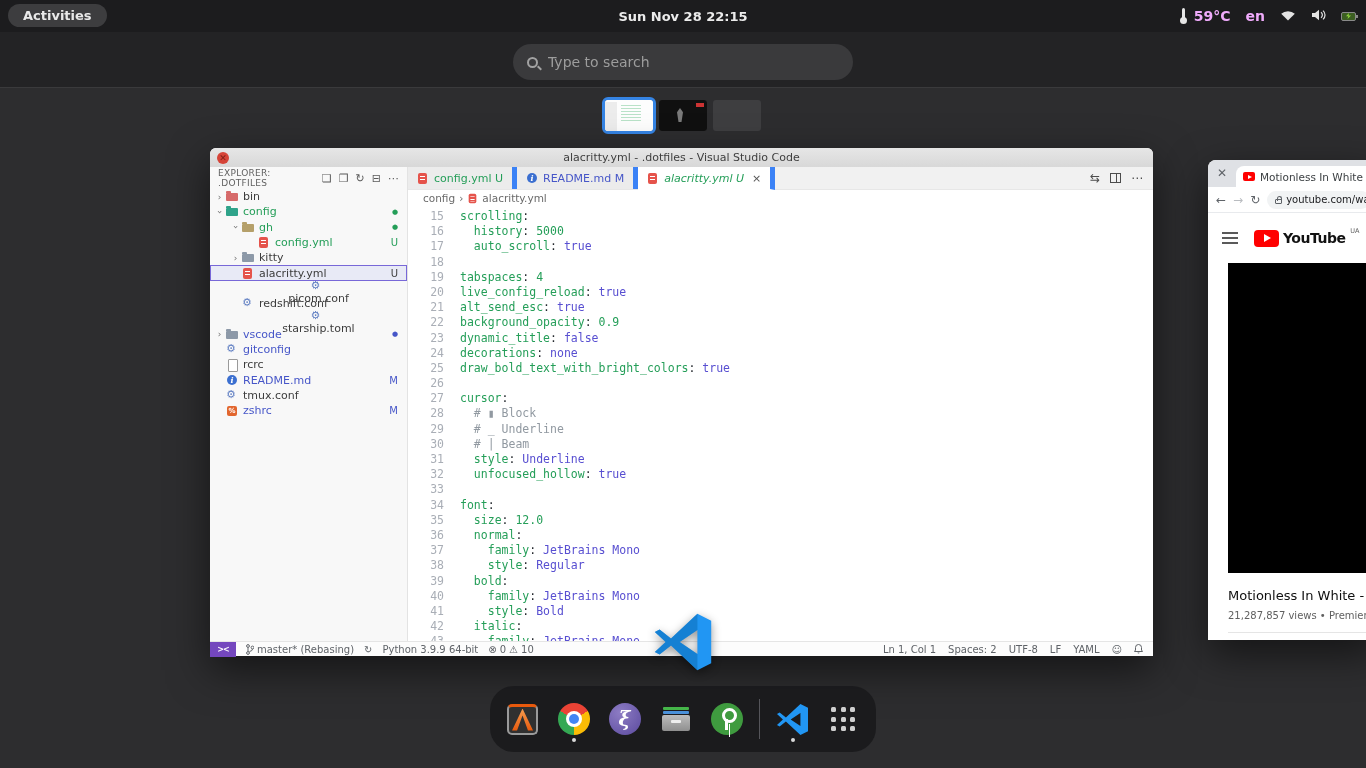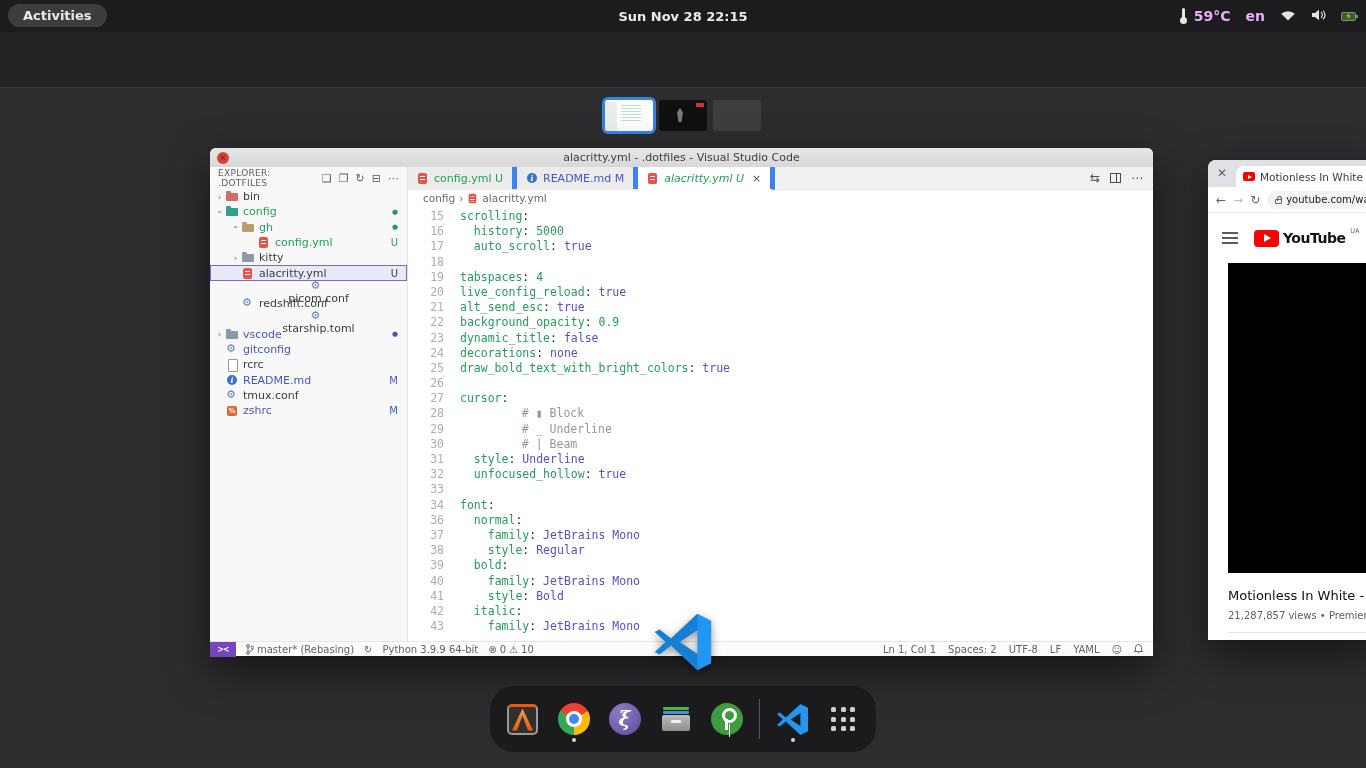--- a/index.html
+++ b/index.html
@@ -81,21 +81,21 @@
   .ed-acts { margin-left:auto; display:flex; align-items:center; gap:10px; padding-right:10px; color:#4c4c4c; font-size:12px; }
   .split-ic { width:11px; height:10px; border:1px solid #4c4c4c; position:relative; display:inline-block; }
   .split-ic::after { content:""; position:absolute; left:4.5px; top:0; width:1px; height:8px; background:#4c4c4c; }
   .crumbs { height:16px; display:flex; align-items:center; gap:4px; padding-left:15px; font-size:10.5px; color:#6a6a6a; background:#fff; flex:none; }
   .crumbs .fico { width:11px; margin:0; transform:scale(.85); }
 
   .editor { flex:1; overflow:hidden; background:#fff; padding-top:3px; position:relative; }
   .cline { height:15.2px; display:flex; white-space:pre; font:11.5px "DejaVu Sans Mono","Liberation Mono",monospace; }
   .lnum { width:36px; text-align:right; color:#a9aeb6; flex:none; margin-right:16px; }
   .tk-k { color:#249e58; } .tk-n { color:#249e58; } .tk-v { color:#584fd1; }
-  .tk-c { color:#9199a1;margin-left:48px; } .tk-p { color:#24292e; } .tk-t { color:#24292e; }
+  .tk-c { color:#9199a1; } .tk-p { color:#24292e; } .tk-t { color:#24292e; }
 
   .statusbar { height:15px; background:#fcfcfc; border-top:1px solid #e5e5e5; display:flex; align-items:center; font-size:10px; color:#5f6368; flex:none; }
   .remote { width:26px; height:15px; background:#7447be; color:#fff; font-size:8px; font-weight:bold; text-align:center; line-height:15px; flex:none; letter-spacing:-1px; }
   .st-it { display:flex; align-items:center; gap:3px; margin-left:10px; white-space:nowrap; }
   .st-right { margin-left:auto; display:flex; align-items:center; gap:12px; padding-right:10px; white-space:nowrap; }
   .bellsvg, .branchsvg { display:inline-block; }
 
   
   .vsbadge { position:absolute; left:653px; top:612px; width:60px; height:60px; filter:drop-shadow(0 3px 5px rgba(0,0,0,.4)); z-index:5; }
 
@@ -162,20 +162,24 @@
       <span class="grp">en</span>
       <span><svg width="16" height="12" viewBox="0 0 16 12">
             <path d="M8 11.5 L1.2 4.8 A10 10 0 0 1 14.8 4.8 Z" fill="#e3e3e3"></path>
           </svg></span>
       <span><svg width="15" height="12" viewBox="0 0 15 12">
             <path d="M1 4 h3 l4 -3.2 v10.4 l-4 -3.2 h-3 z" fill="#e3e3e3"></path>
             <path d="M10 3.2 a3.5 3.5 0 0 1 0 5.6 M12 1.6 a5.8 5.8 0 0 1 0 8.8" stroke="#e3e3e3" stroke-width="1.2" fill="none"></path>
           </svg></span>
       <span class="batt"></span>
     </div>
+  </div>
+  <div class="search">
+    <span class="mag"></span>
+    <input placeholder="Type to search" style="">
   </div>
 </div>
 
 <div class="thumbs">
   <div class="thumb active">
       <div class="t-vs"></div>
     </div>
   <div class="thumb">
       <div class="t-yt"></div>
     </div>
@@ -335,20 +339,21 @@
           <div class="cline"><span class="lnum">25</span><span><span class="tk-k">draw_bold_text_with_bright_colors</span><span class="tk-p">: </span><span class="tk-v">true</span></span></div>
           <div class="cline"><span class="lnum">26</span><span></span></div>
           <div class="cline"><span class="lnum">27</span><span><span class="tk-k">cursor</span><span class="tk-p">:</span></span></div>
           <div class="cline"><span class="lnum">28</span><span><span class="tk-t">  </span><span class="tk-c"># ▮ Block</span></span></div>
           <div class="cline"><span class="lnum">29</span><span><span class="tk-t">  </span><span class="tk-c"># _ Underline</span></span></div>
           <div class="cline"><span class="lnum">30</span><span><span class="tk-t">  </span><span class="tk-c"># | Beam</span></span></div>
           <div class="cline"><span class="lnum">31</span><span><span class="tk-t">  </span><span class="tk-k">style</span><span class="tk-p">: </span><span class="tk-v">Underline</span></span></div>
           <div class="cline"><span class="lnum">32</span><span><span class="tk-t">  </span><span class="tk-k">unfocused_hollow</span><span class="tk-p">: </span><span class="tk-v">true</span></span></div>
           <div class="cline"><span class="lnum">33</span><span></span></div>
           <div class="cline"><span class="lnum">34</span><span><span class="tk-k">font</span><span class="tk-p">:</span></span></div>
+          <div class="cline"><span class="lnum">35</span><span><span class="tk-t">  </span><span class="tk-k">size</span><span class="tk-p">: </span><span class="tk-n">12.0</span></span></div>
           <div class="cline"><span class="lnum">36</span><span><span class="tk-t">  </span><span class="tk-k">normal</span><span class="tk-p">:</span></span></div>
           <div class="cline"><span class="lnum">37</span><span><span class="tk-t">    </span><span class="tk-k">family</span><span class="tk-p">: </span><span class="tk-v">JetBrains Mono</span></span></div>
           <div class="cline"><span class="lnum">38</span><span><span class="tk-t">    </span><span class="tk-k">style</span><span class="tk-p">: </span><span class="tk-v">Regular</span></span></div>
           <div class="cline"><span class="lnum">39</span><span><span class="tk-t">  </span><span class="tk-k">bold</span><span class="tk-p">:</span></span></div>
           <div class="cline"><span class="lnum">40</span><span><span class="tk-t">    </span><span class="tk-k">family</span><span class="tk-p">: </span><span class="tk-v">JetBrains Mono</span></span></div>
           <div class="cline"><span class="lnum">41</span><span><span class="tk-t">    </span><span class="tk-k">style</span><span class="tk-p">: </span><span class="tk-v">Bold</span></span></div>
           <div class="cline"><span class="lnum">42</span><span><span class="tk-t">  </span><span class="tk-k">italic</span><span class="tk-p">:</span></span></div>
           <div class="cline"><span class="lnum">43</span><span><span class="tk-t">    </span><span class="tk-k">family</span><span class="tk-p">: </span><span class="tk-v">JetBrains Mono</span></span></div>
         </div>
     </div>

